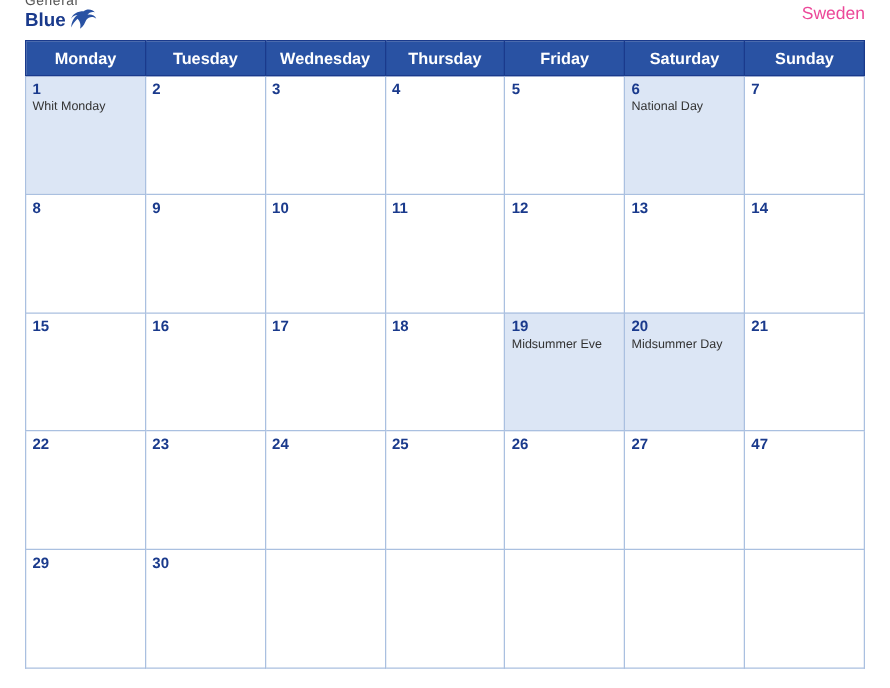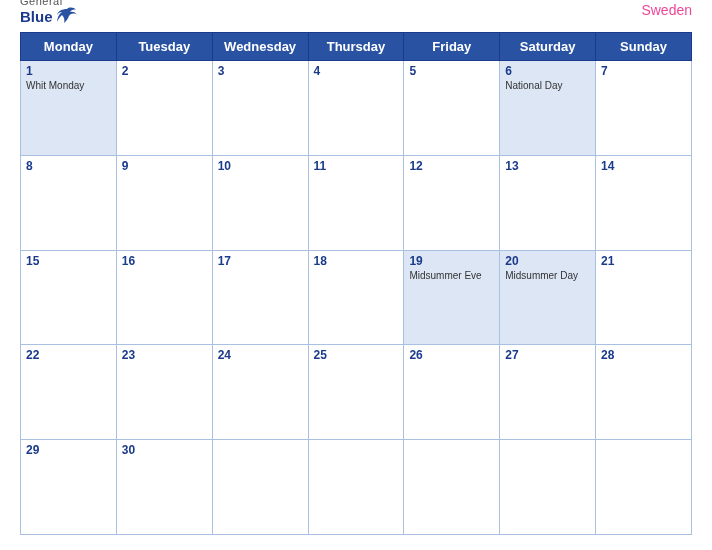--- a/index.html
+++ b/index.html
@@ -211,21 +211,21 @@
         <td>
           <span class="day-number">25</span>
         </td>
         <td>
           <span class="day-number">26</span>
         </td>
         <td>
           <span class="day-number">27</span>
         </td>
         <td>
-          <span class="day-number">28</span>
+          <span class="day-number">47</span>
         </td>
       </tr>
       <tr>
         <td>
           <span class="day-number">29</span>
         </td>
         <td>
           <span class="day-number">30</span>
         </td>
         <td class="empty-cell"></td>

